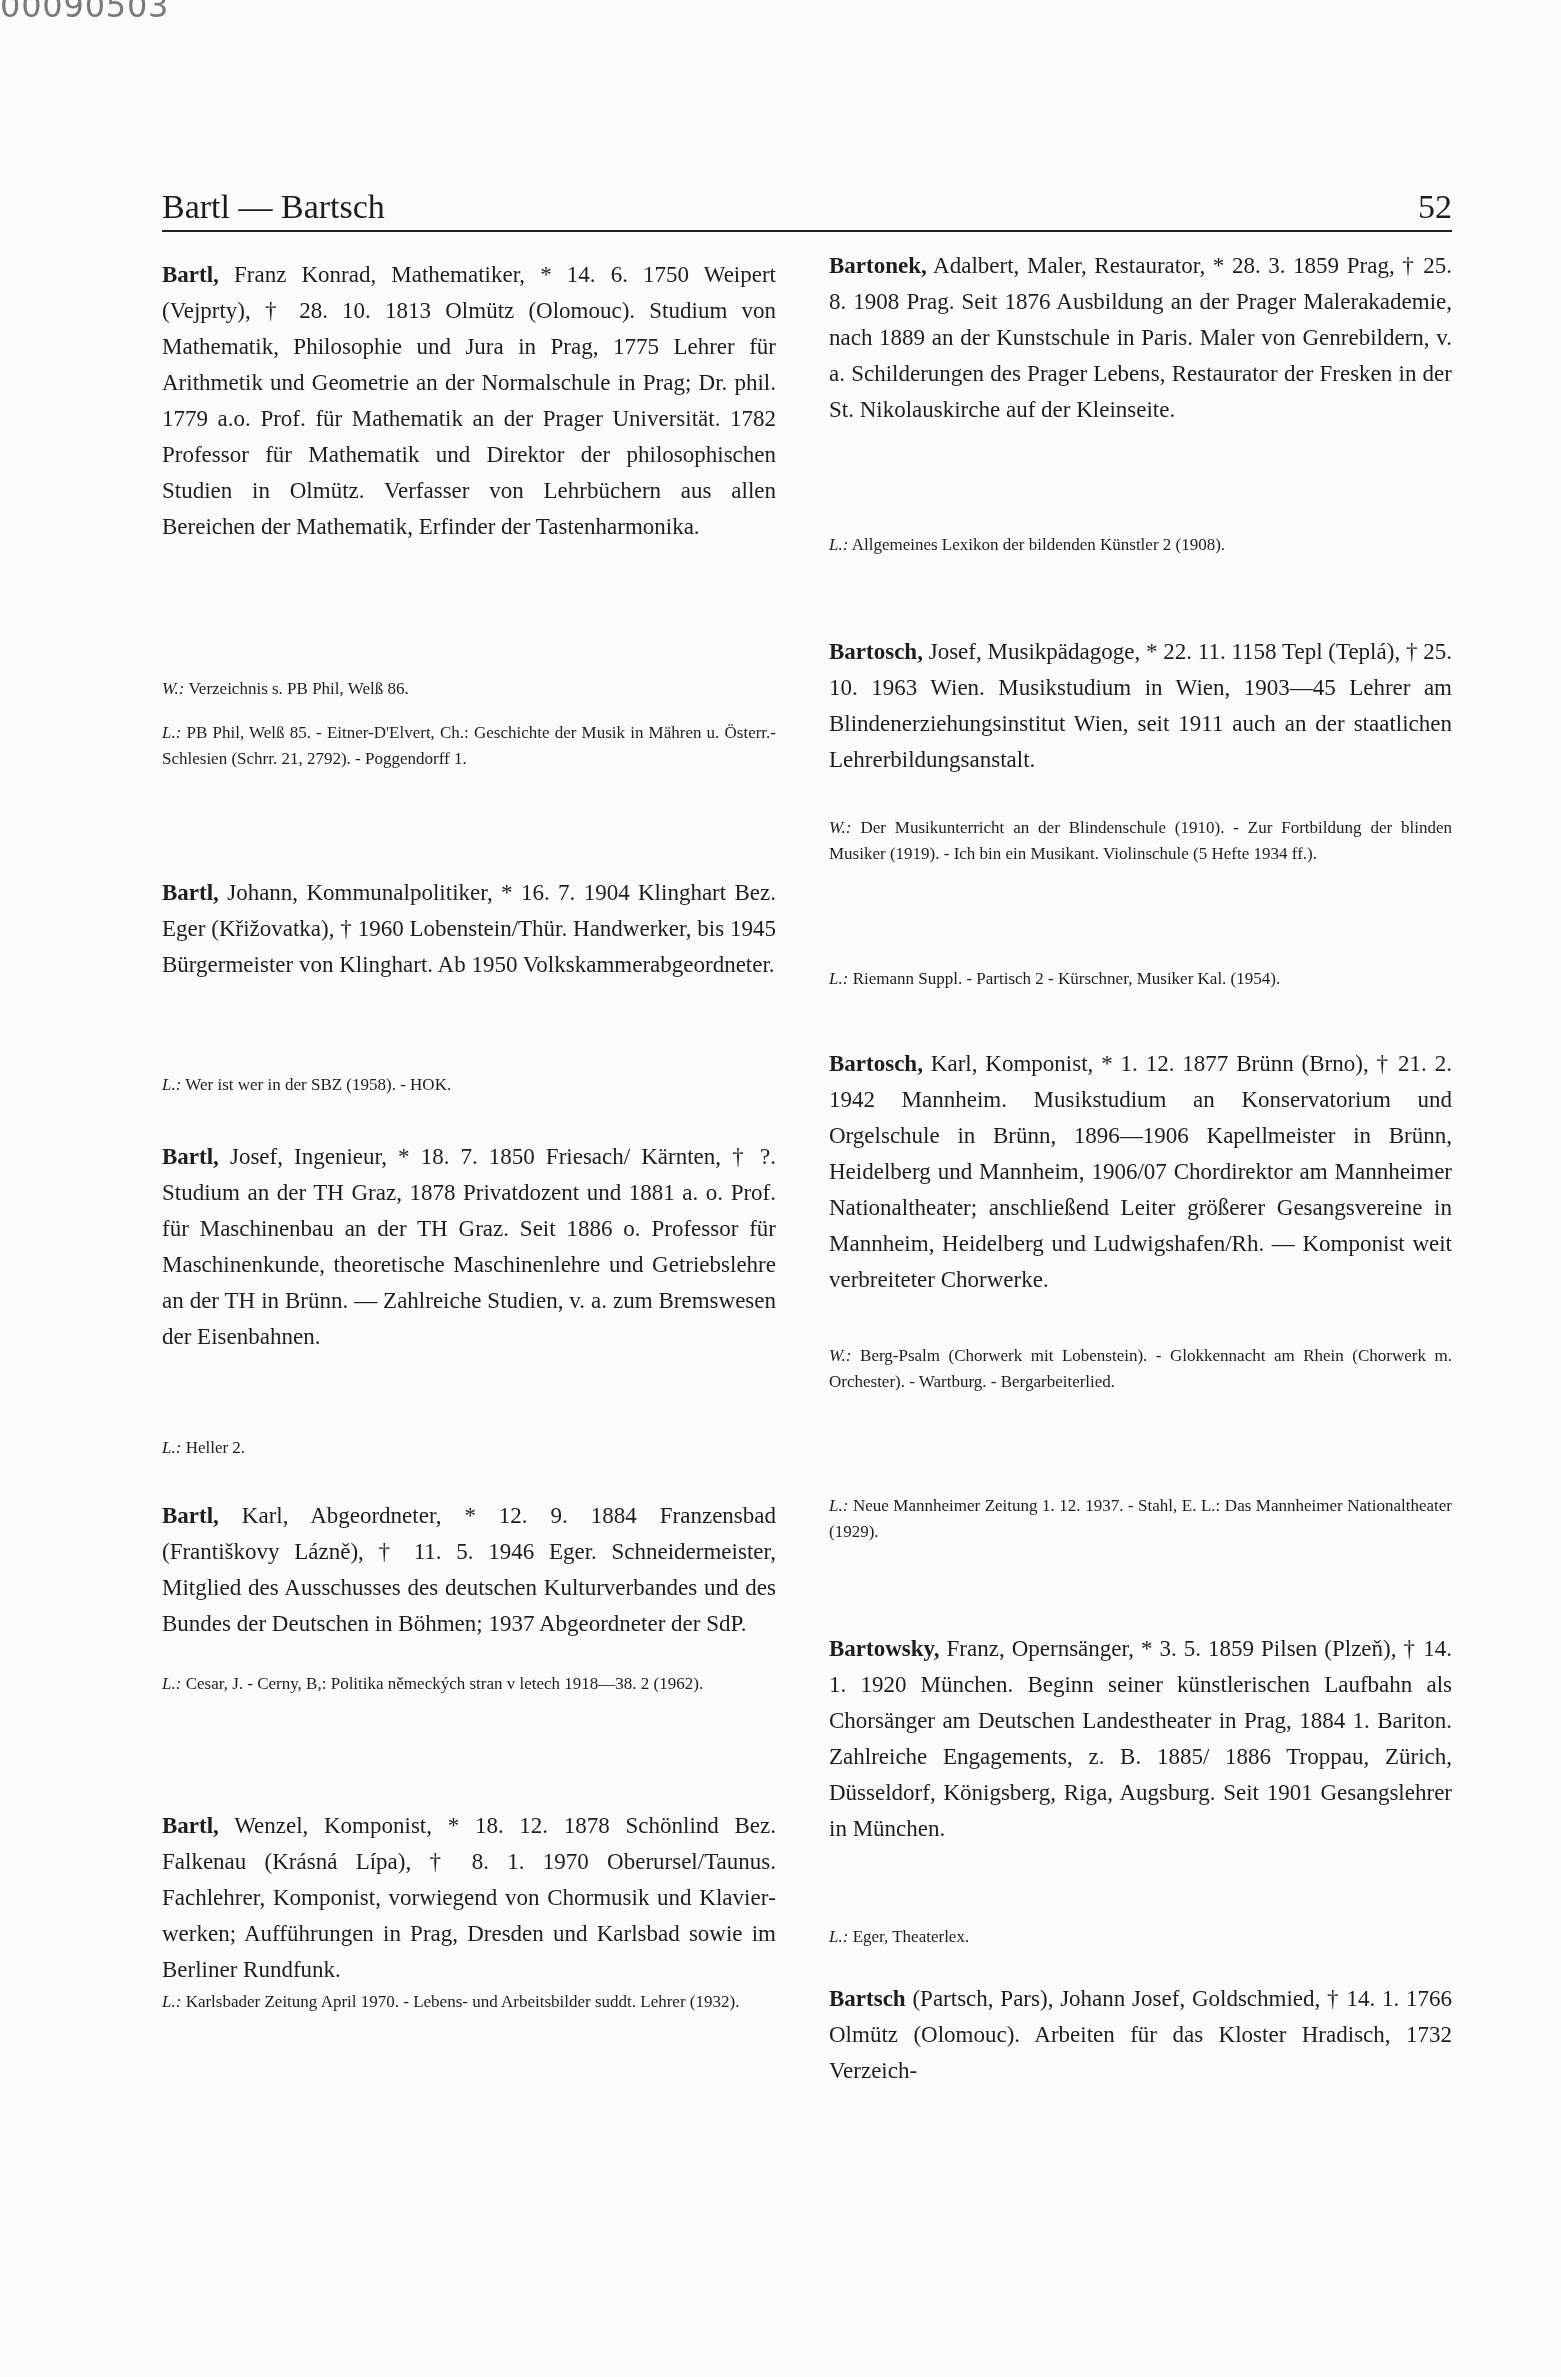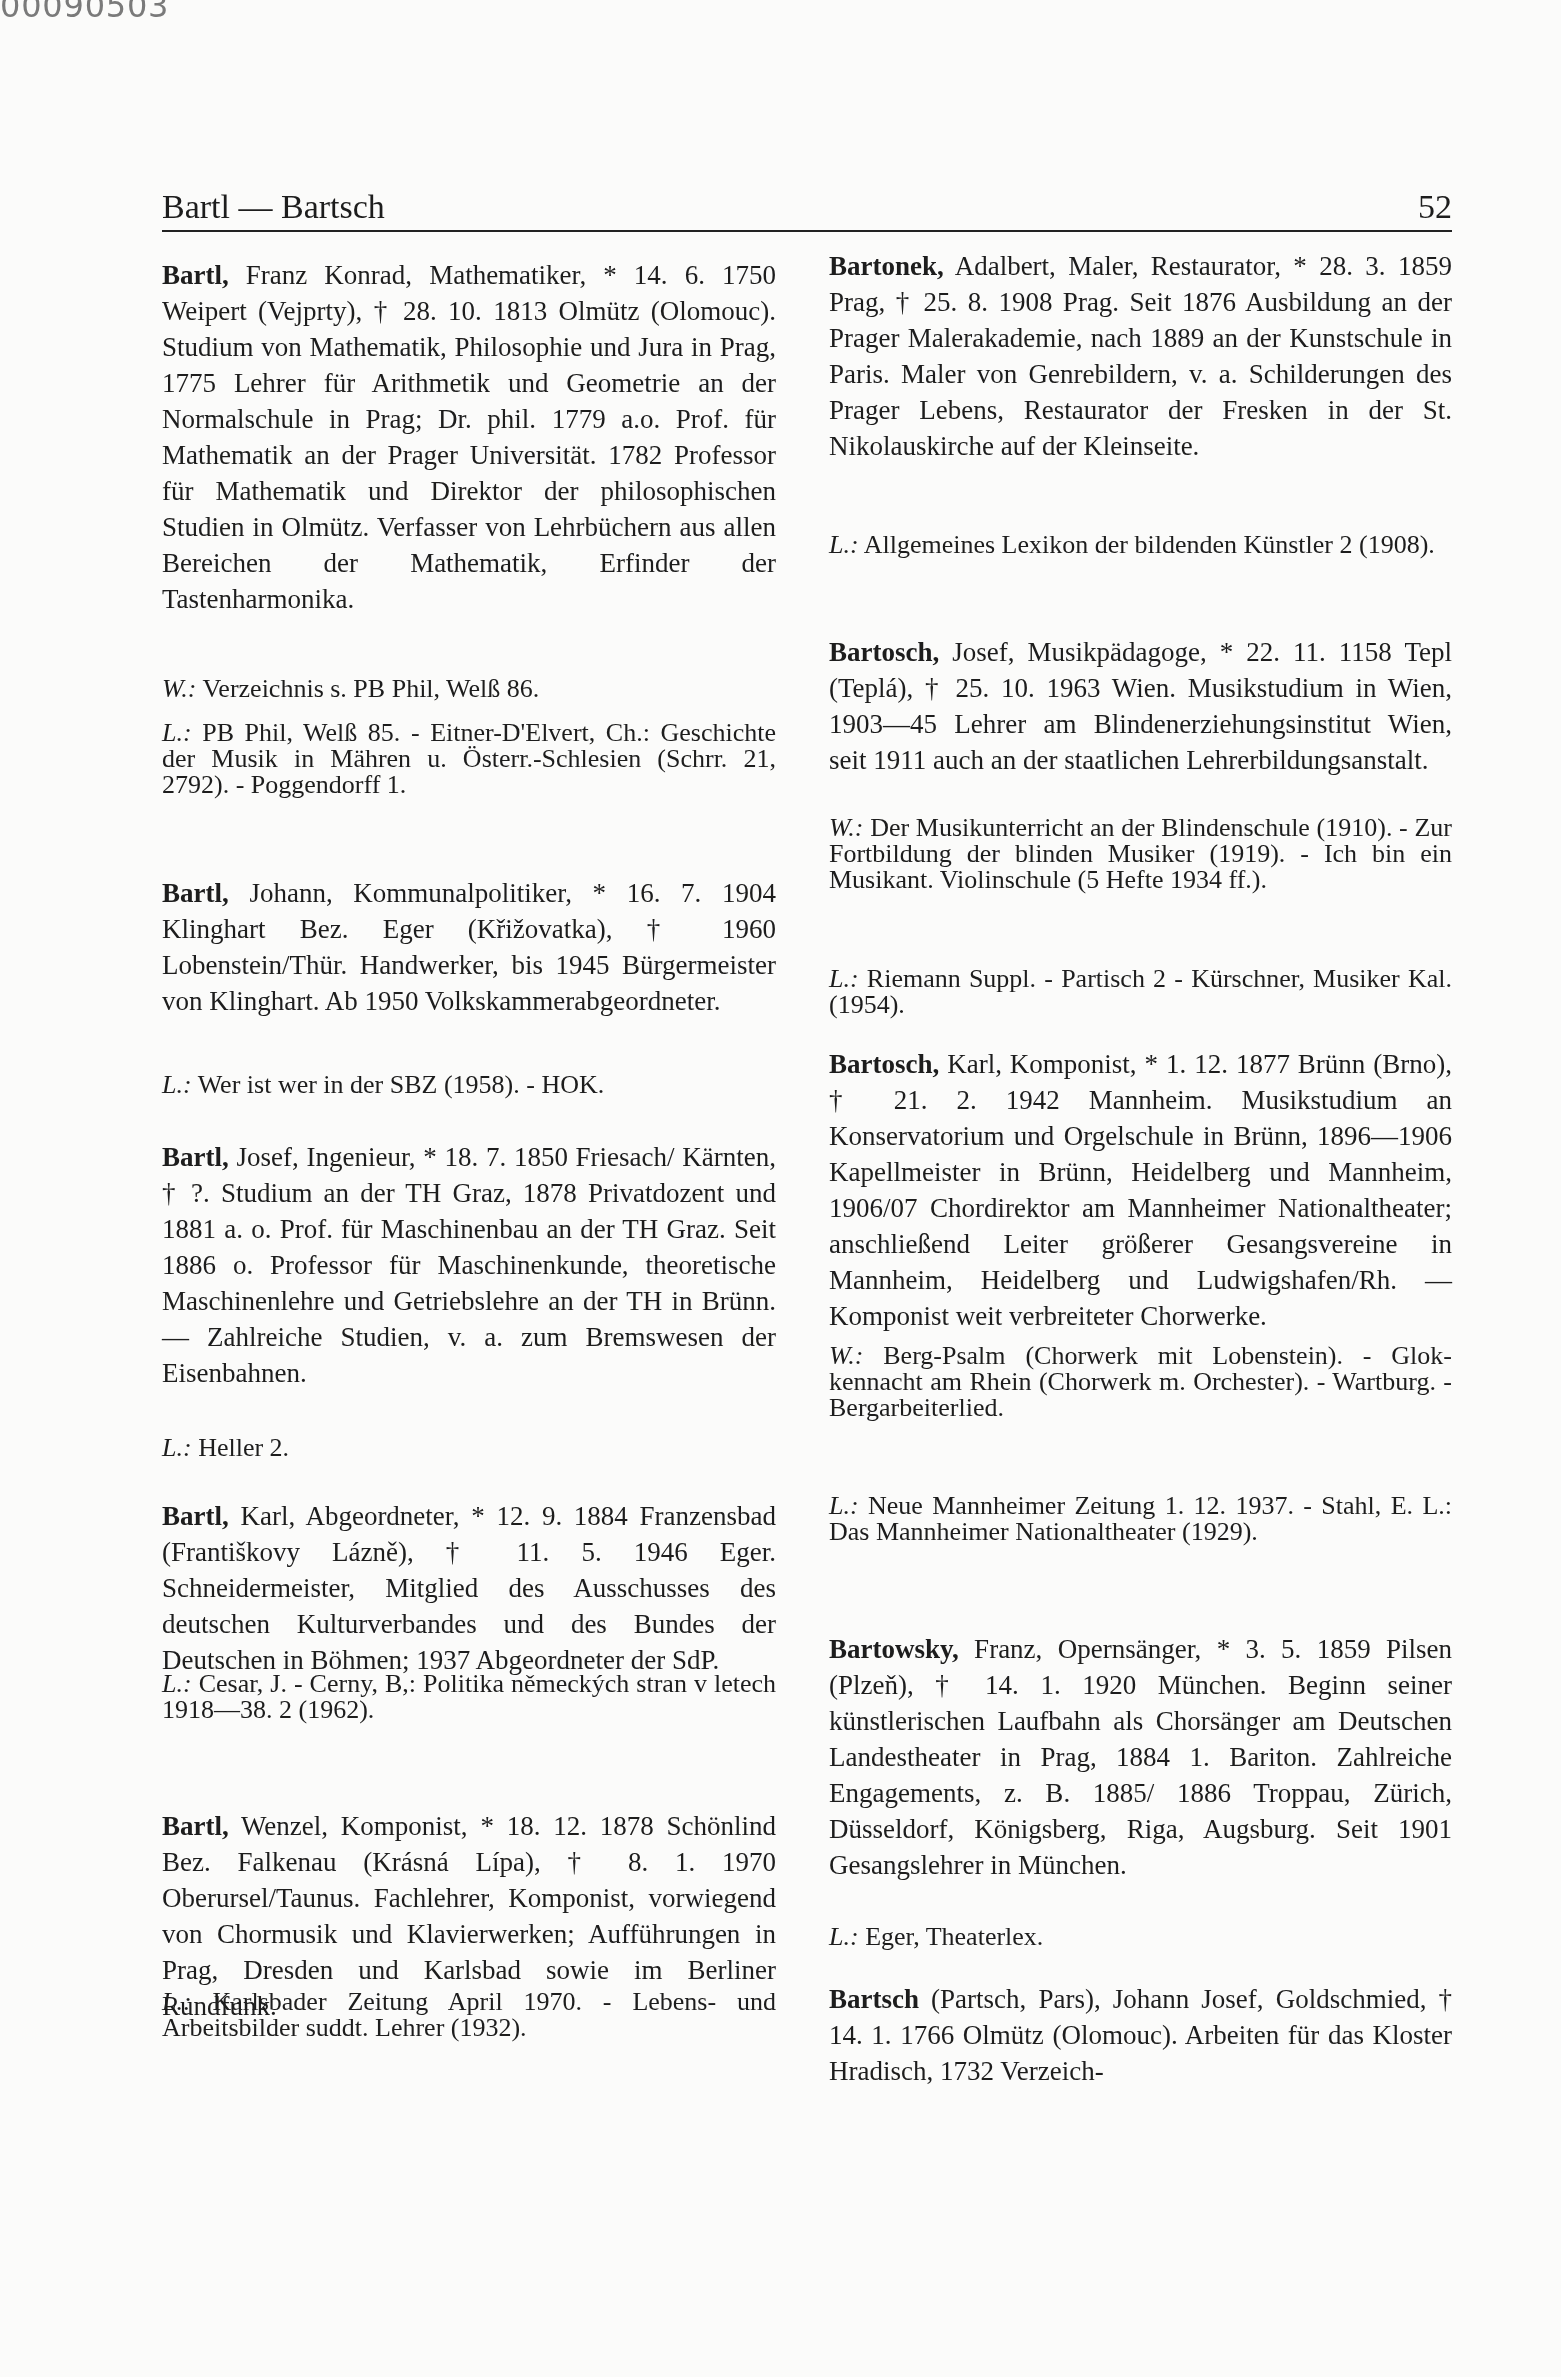--- a/index.html
+++ b/index.html
@@ -22,28 +22,28 @@
   .rule {
     position: absolute; left: 162px; top: 230px; width: 1290px; height: 2.4px;
     background: #222;
   }
   .col { position: absolute; }
   .col.left { left: 162px; width: 614px; }
   .col.right { left: 829px; width: 623px; }
   .para {
     position: absolute; left: 0; right: 0;
     font-family: "Liberation Serif", serif;
-    font-size: 27px; line-height: 36px;
+    font-size: 23px; line-height: 36px;
     text-align: justify; hyphens: manual;
   }
   .para .lemma { font-weight: bold; }
   .ref {
     position: absolute; left: 0; right: 0;
     font-family: "Liberation Serif", serif;
-    font-size: 26px; line-height: 26px; text-align: justify;
+    font-size: 17px; line-height: 26px; text-align: justify;
   }
   .ref .tag { font-style: italic; }
 </style>
 </head>
 <body>
 
 <div class="watermark">00090503</div>
 
 <div class="running-head">
   <span>Bartl — Bartsch</span>

